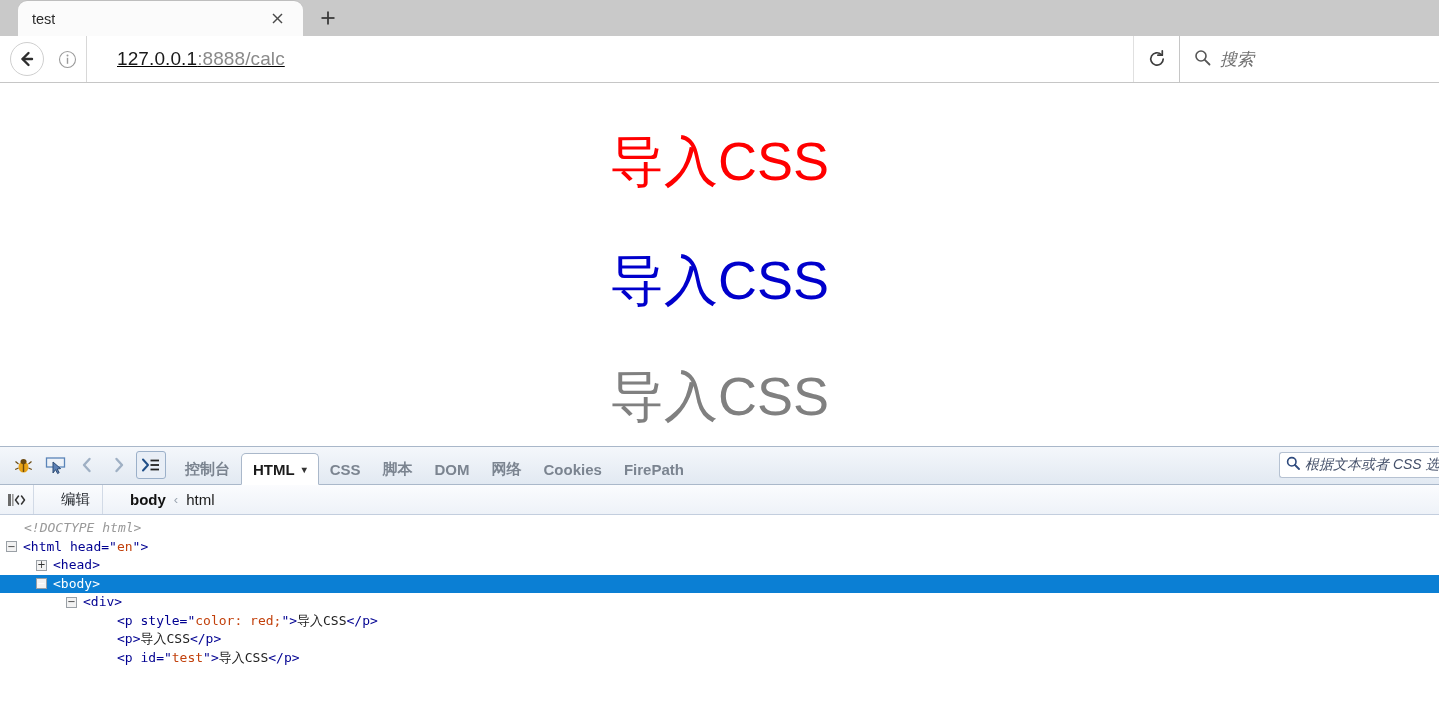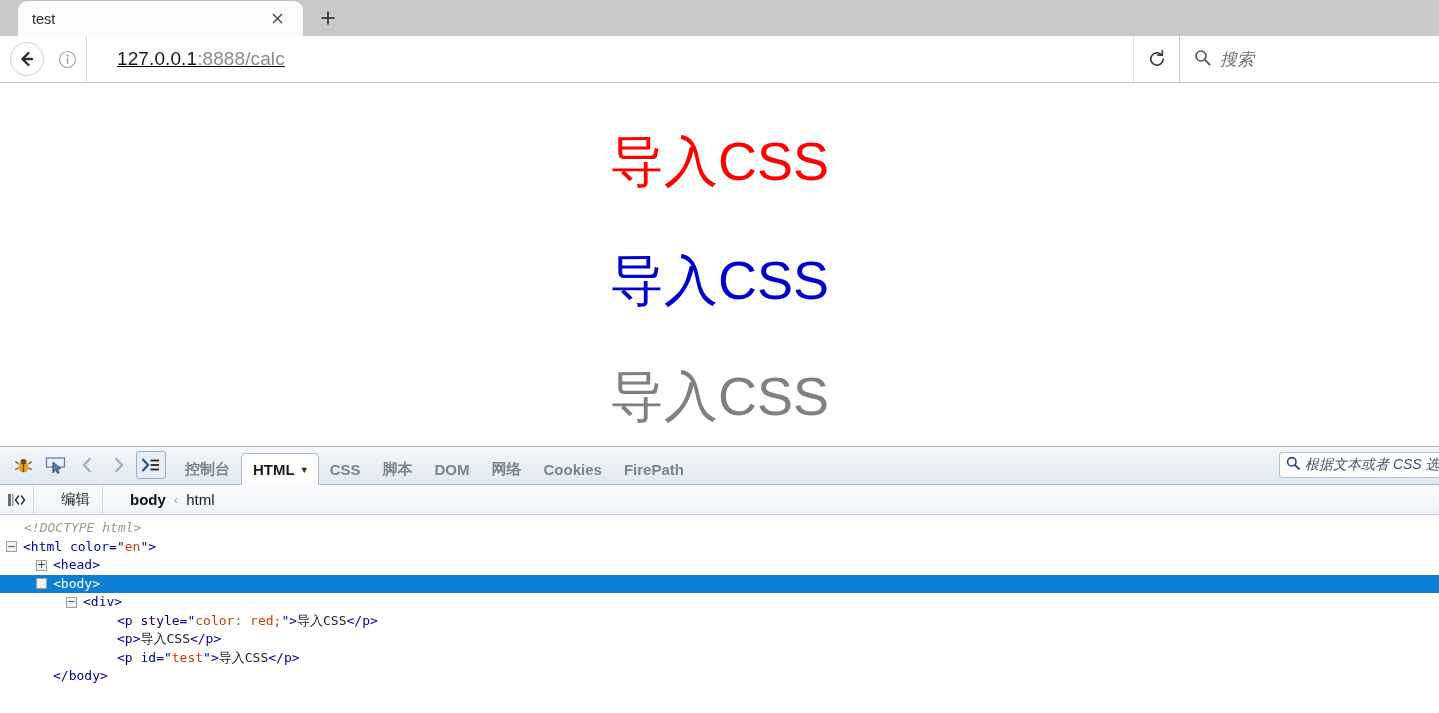--- a/index.html
+++ b/index.html
@@ -406,21 +406,21 @@
   </div>
 
   <div class="fb-body">
 
     <div class="dline" style="padding-left:24px;">
       <span class="doctype">&lt;!DOCTYPE html&gt;</span>
     </div>
 
     <div class="dline" style="padding-left:6px;">
       <span class="twisty">−</span>
-      <span class="tag">&lt;html</span><span class="attrn"> color=</span><span class="punct">"</span><span class="attrv">en</span><span class="punct">"</span><span class="tag">&gt;</span>
+      <span class="tag">&lt;html</span><span class="attrn"> head=</span><span class="punct">"</span><span class="attrv">en</span><span class="punct">"</span><span class="tag">&gt;</span>
     </div>
 
     <div class="dline" style="padding-left:36px;">
       <span class="twisty">+</span>
       <span class="tag">&lt;head&gt;</span>
     </div>
 
     <div class="dline sel" style="padding-left:36px;">
       <span class="twisty">−</span>
       <span class="tag">&lt;body&gt;</span>
@@ -437,18 +437,15 @@
 
     <div class="dline" style="padding-left:117px;">
       <span class="tag">&lt;p&gt;</span><span class="txt">导入CSS</span><span class="tag">&lt;/p&gt;</span>
     </div>
 
     <div class="dline" style="padding-left:117px;">
       <span class="tag">&lt;p</span><span class="attrn"> id=</span><span class="punct">"</span><span class="attrv">test</span><span class="punct">"</span><span class="tag">&gt;</span><span class="txt">导入CSS</span><span class="tag">&lt;/p&gt;</span>
     </div>
 
 
-    <div class="dline" style="padding-left:53px;">
-      <span class="tag">&lt;/body&gt;</span>
-    </div>
 
   </div>
 </div>
 
 </body></html>

